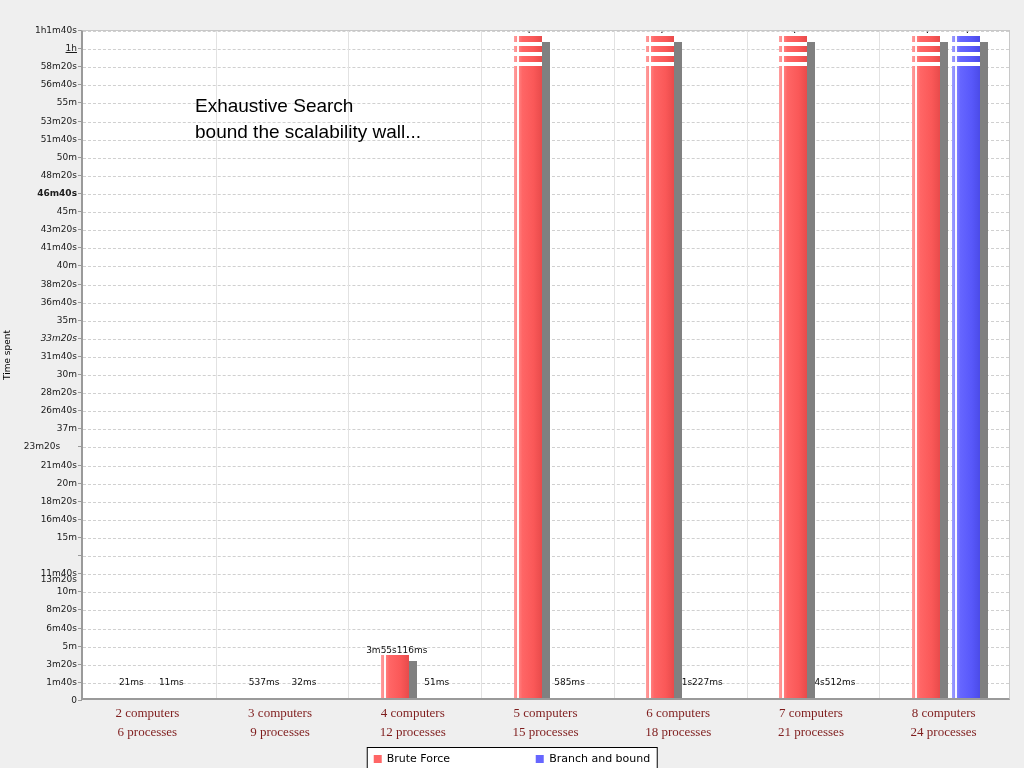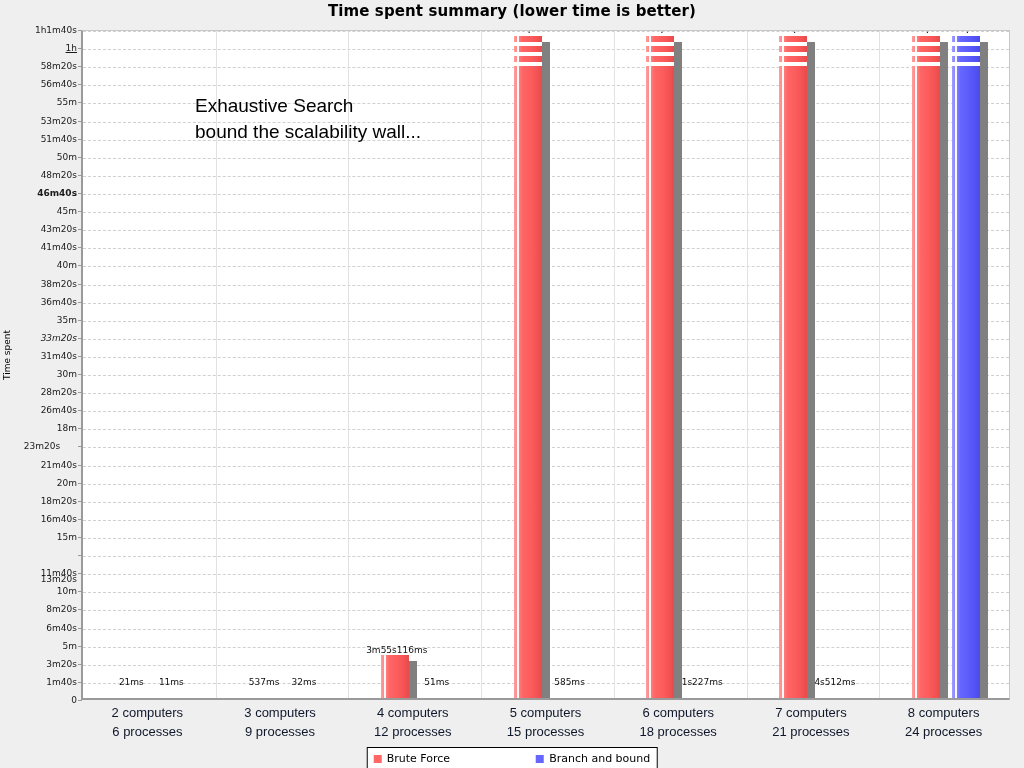--- a/index.html
+++ b/index.html
@@ -180,24 +180,24 @@
     top: 703px;
     width: 929px;
     height: 40px;
   }
   .xlabel {
     position: absolute;
     top: 0;
     text-align: center;
     font-size: 13px;
     line-height: 19px;
-    color: #0f172a;
+    color: #7f1d1d;
     transform: translateX(-50%);
     white-space: nowrap;
-    font-family: Liberation Sans, sans-serif;
+    font-family: Liberation Serif, serif;
   }
 
   
   #legend {
     position: absolute;
     left: 50%;
     transform: translateX(-50%);
     top: 747px;
     border: 1px solid #000;
     background: #ffffff;
@@ -222,21 +222,20 @@
     margin-right: 5px;
     display: inline-block;
   }
   .legend-gap { width: 86px; }
 </style>
 </head>
 <body>
 
 <div id="chart-root">
 
-  <div class="chart-title">Time spent summary (lower time is better)</div>
 
   <div class="yaxis-title">Time spent</div>
 
   <div id="ytickmark-layer">
       <div class="ytickmark" style="top: 0px;"></div>
       <div class="ytickmark" style="top: 18.1081px;"></div>
       <div class="ytickmark" style="top: 36.2162px;"></div>
       <div class="ytickmark" style="top: 54.3243px;"></div>
       <div class="ytickmark" style="top: 72.4324px;"></div>
       <div class="ytickmark" style="top: 90.5405px;"></div>
@@ -289,21 +288,21 @@
       <div class="ytick" style="top: 217.297px;">41m40s</div>
       <div class="ytick" style="top: 235.405px;">40m</div>
       <div class="ytick" style="top: 253.514px;">38m20s</div>
       <div class="ytick" style="top: 271.622px;">36m40s</div>
       <div class="ytick" style="top: 289.73px;">35m</div>
       <div class="ytick" style="top: 307.838px; font-style: italic;">33m20s</div>
       <div class="ytick" style="top: 325.946px;">31m40s</div>
       <div class="ytick" style="top: 344.054px;">30m</div>
       <div class="ytick" style="top: 362.162px;">28m20s</div>
       <div class="ytick" style="top: 380.27px;">26m40s</div>
-      <div class="ytick" style="top: 398.378px;">18m</div>
+      <div class="ytick" style="top: 398.378px;">37m</div>
       <div class="ytick" style="top: 416.486px; text-align: center;">23m20s</div>
       <div class="ytick" style="top: 434.595px;">21m40s</div>
       <div class="ytick" style="top: 452.703px;">20m</div>
       <div class="ytick" style="top: 470.811px;">18m20s</div>
       <div class="ytick" style="top: 488.919px;">16m40s</div>
       <div class="ytick" style="top: 507.027px;">15m</div>
       <div class="ytick" style="top: 525.135px; margin-top: 24px;">13m20s</div>
       <div class="ytick" style="top: 543.243px;">11m40s</div>
       <div class="ytick" style="top: 561.351px;">10m</div>
       <div class="ytick" style="top: 579.459px;">8m20s</div>

